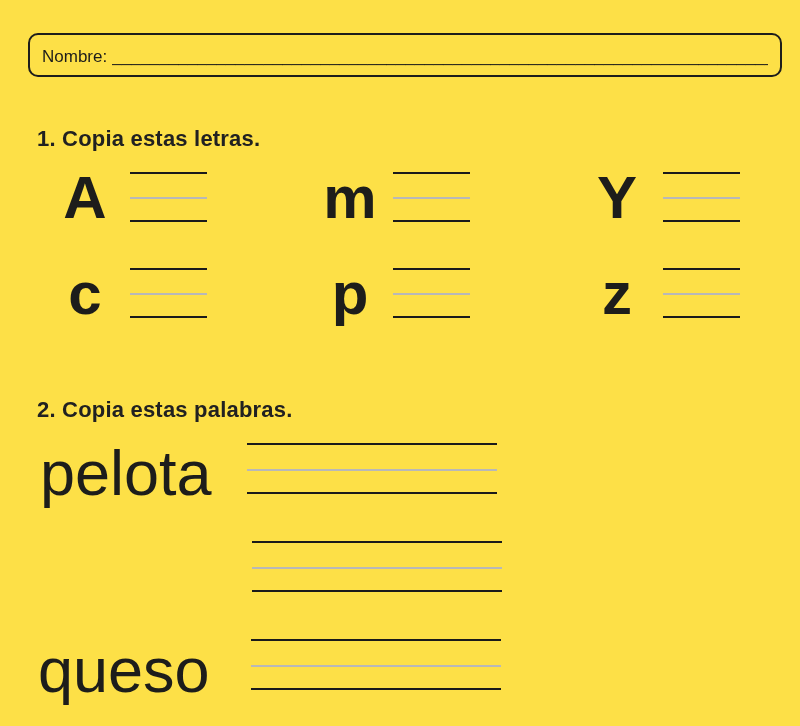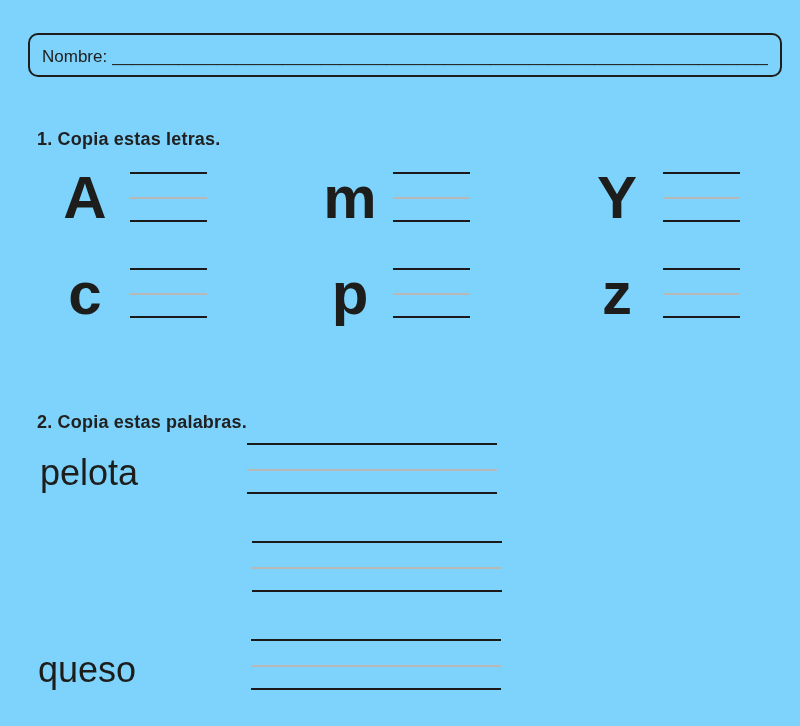--- a/index.html
+++ b/index.html
@@ -1,19 +1,19 @@
 <!DOCTYPE html>
 <html><head>
 <meta charset="utf-8">
 <style>
   html,body{margin:0;padding:0;background:#ffffff;}
   .page{
     position:relative;
     width:800px;height:726px;
-    background:#7dd3fc;
+    background:#fde047;
     font-family:"Liberation Sans","DejaVu Sans",sans-serif;
     color:#1d1d1b;
     overflow:hidden;
   }
   
   .name-box{
     position:absolute;left:28px;top:33px;
     width:754px;height:44px;
     border:2px solid #1d1d1b;border-radius:10px;
     box-sizing:border-box;
@@ -23,25 +23,25 @@
   .name-label{font-size:17px;white-space:nowrap;}
   .name-line{
     flex:1;margin-left:5px;
     font-size:17px;letter-spacing:0;
     white-space:nowrap;overflow:hidden;
     color:#1d1d1b;
   }
   
   .heading{
     position:absolute;left:37px;
-    font-size:18px;font-weight:bold;color:#212121;
+    font-size:22px;font-weight:bold;color:#212121;
     letter-spacing:0.2px;line-height:22px;
   }
   .heading-1{top:128px;}
-  .heading-2{top:399px;margin-top:12px;}
+  .heading-2{top:399px;}
   
   .big-letter{
     position:absolute;width:90px;
     font-size:60px;line-height:60px;font-weight:600;
     text-align:center;color:#1d1d1b;
   }
   .l-A{left:40px;top:168px;}
   .l-m{left:305px;top:168px;}
   .l-Y{left:572px;top:168px;}
   .l-c{left:40px;top:264px;}
@@ -66,21 +66,21 @@
   .rg-5{left:393px;top:268px;}
   .rg-6{left:663px;top:268px;}
   .rule-word{width:250px;height:51px;}
   .rule-word .rule-mid{top:24px;}
   .rw-1{left:247px;top:443px;}
   .rw-2{left:252px;top:541px;}
   .rw-3{left:251px;top:639px;}
   
   .word{
     position:absolute;
-    font-size:36px;line-height:50px;font-weight:400;
+    font-size:63px;line-height:50px;font-weight:400;
     color:#1d1d1b;white-space:nowrap;
   }
   .w-1{left:40px;top:448px;}
   .w-2{left:40px;top:547px;}
   .w-3{left:38px;top:645px;}
 </style>
 </head>
 <body>
 
 <div class="page">

